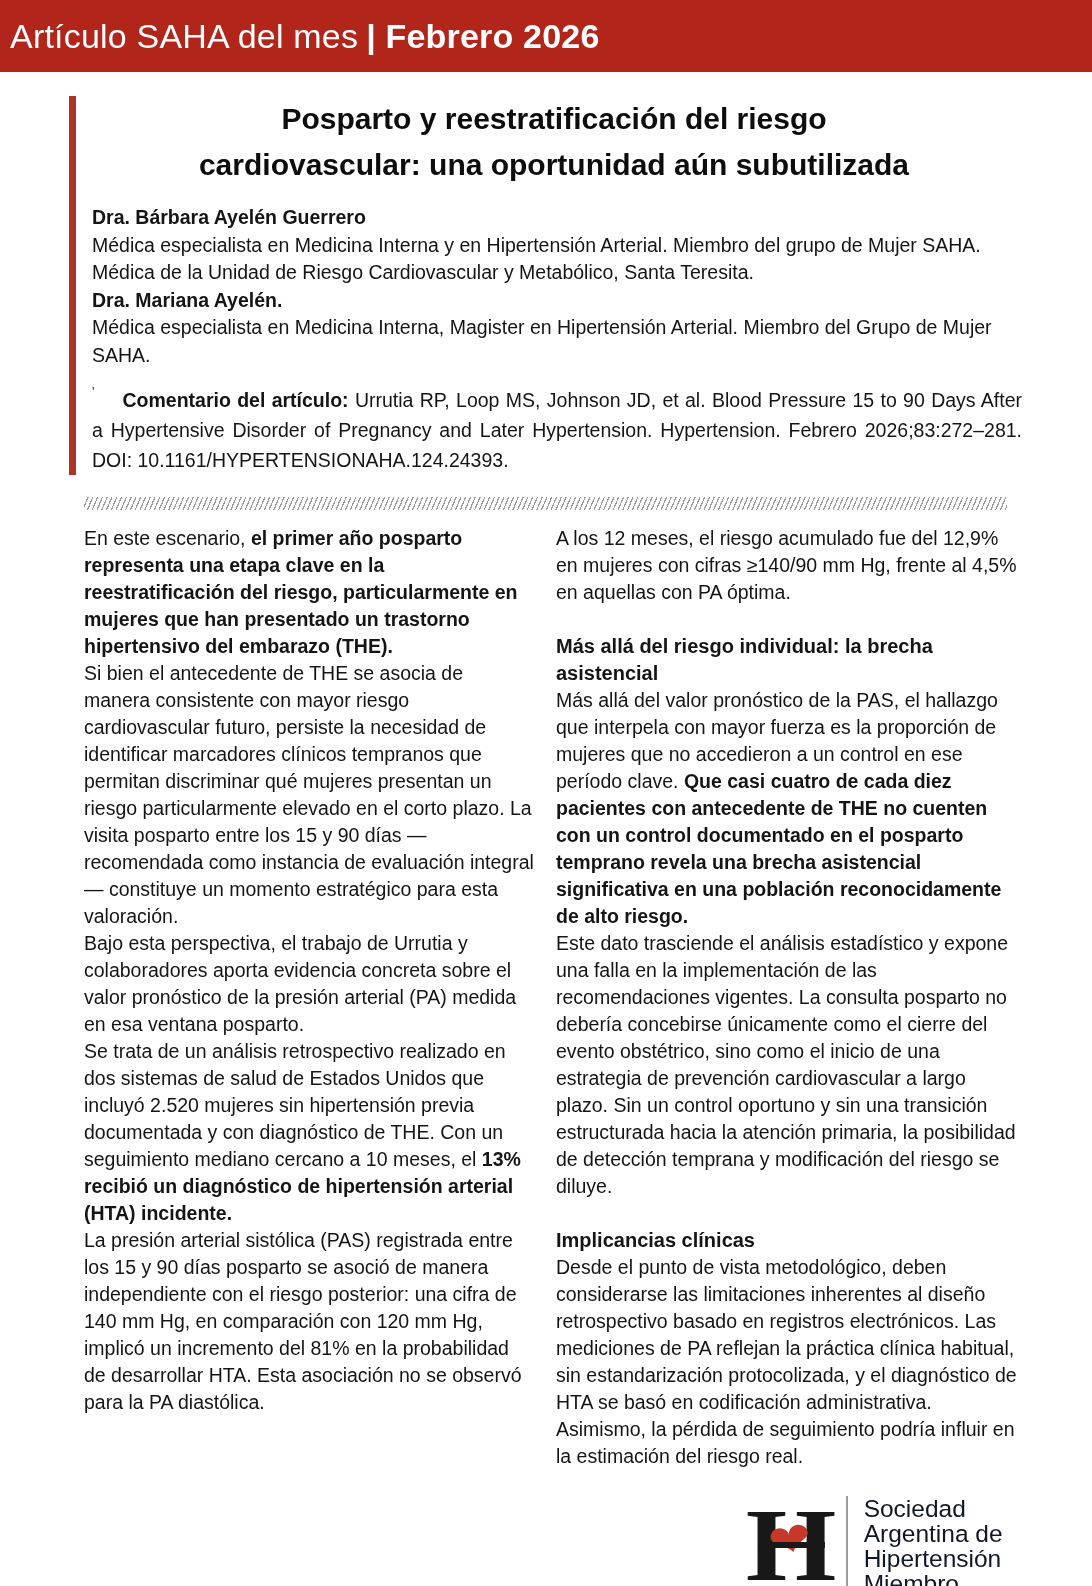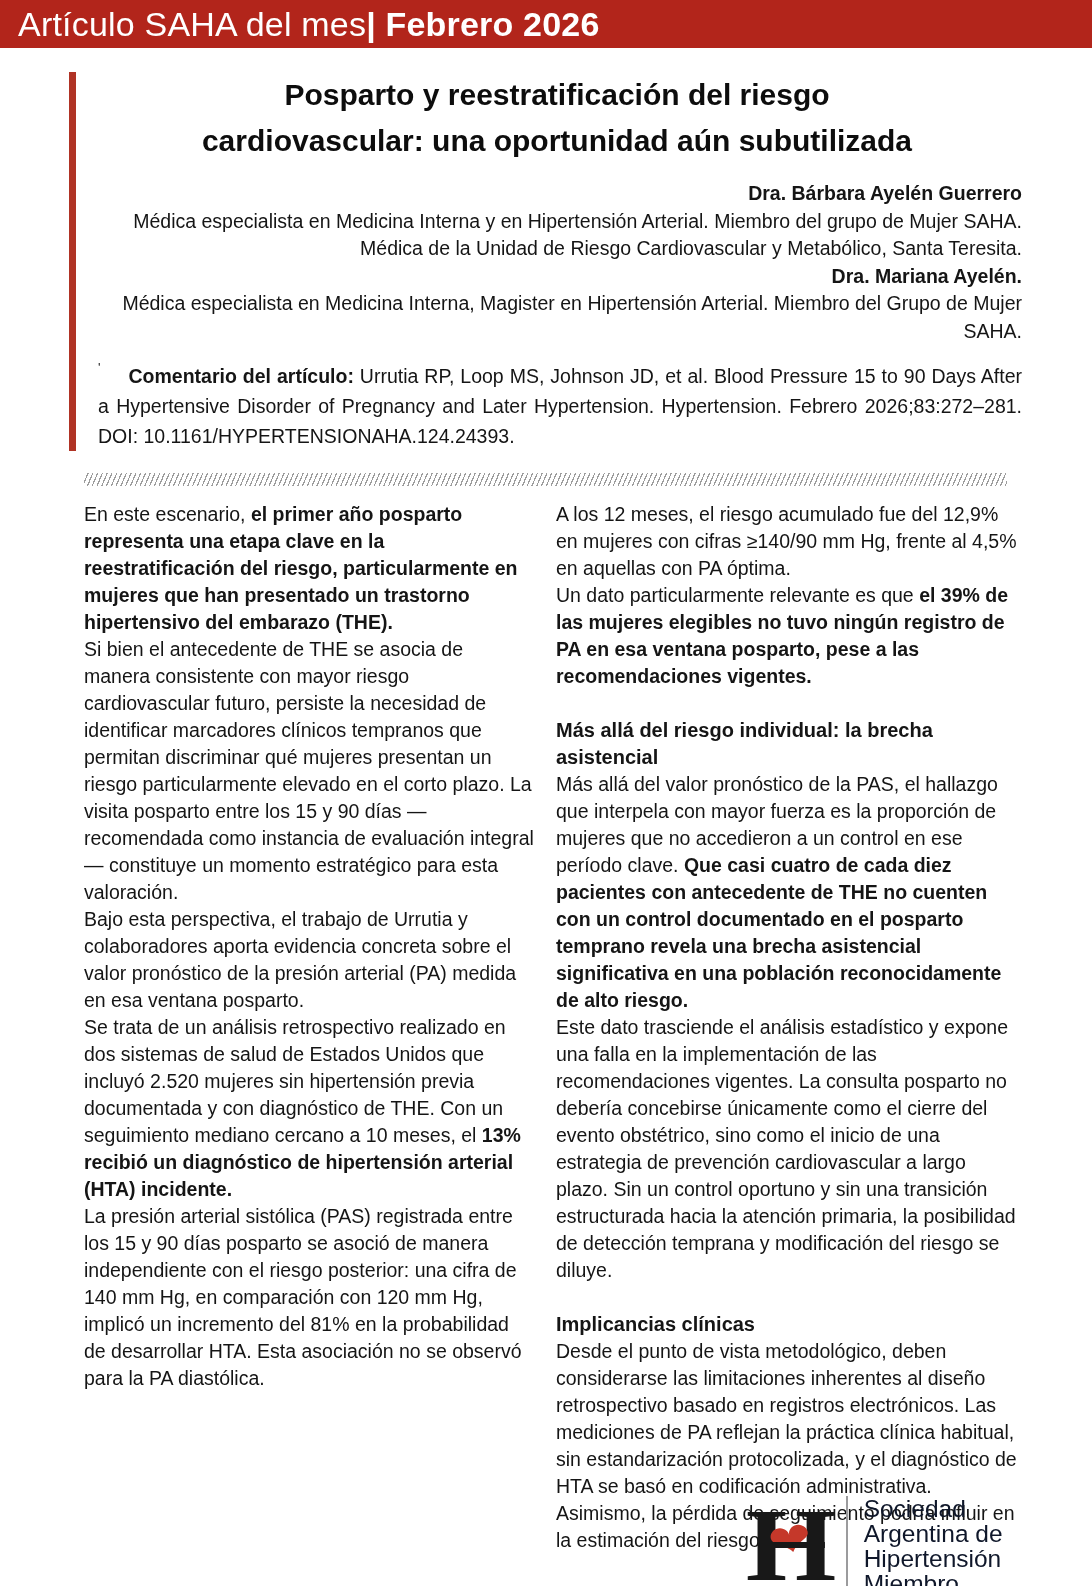--- a/index.html
+++ b/index.html
@@ -7,44 +7,44 @@
     width:1092px;height:1586px;
     background:#ffffff;
     font-family:"Liberation Sans",sans-serif;
     color:#151515;
     position:relative;
     overflow:hidden;
   }
   
   .banner{
     background:#b2251b;
-    height:48px;
+    height:72px;
     display:flex;align-items:center;
-    padding-left:18px;
+    padding-left:10px;
     color:#ffffff;
     font-size:34px;
     letter-spacing:0.2px;
   }
   .banner .light{font-weight:400;}
-  .banner .bold{font-weight:700;}
+  .banner .bold{font-weight:700;margin-left:8px;}
   
   .lead-block{
     margin:24px 70px 0 69px;
     border-left:7px solid #b03325;
-    padding-left:16px;
+    padding-left:10px;
   }
   .article-title{
     margin:2px 0 10px 0;
     text-align:center;
     font-size:30px;
     font-weight:700;
     line-height:46px;
     color:#0d0d0d;
   }
-  .authors{margin:16px 0 0 6px;font-size:19.5px;line-height:27.5px;text-align:right;}
+  .authors{margin:16px 0 0 6px;font-size:19.5px;line-height:27.5px;}
   .author-name{font-weight:700;}
   .comment{
     margin:16px 0 0 6px;
     font-size:19.5px;
     line-height:30px;
     text-align:justify;
   }
   .comment .marker{font-size:13px;vertical-align:top;line-height:1;}
   .comment .label{font-weight:700;margin-left:28px;}
   
@@ -149,21 +149,20 @@
 <main class="columns">
   <div class="col col-left" id="col-left">
       <p><span>En este escenario, </span><span class="b">el primer año posparto representa una etapa clave en la reestratificación del riesgo, particularmente en mujeres que han presentado un trastorno hipertensivo del embarazo (THE).</span></p>
       <p><span>Si bien el antecedente de THE se asocia de manera consistente con mayor riesgo cardiovascular futuro, persiste la necesidad de identificar marcadores clínicos tempranos que permitan discriminar qué mujeres presentan un riesgo particularmente elevado en el corto plazo. La visita posparto entre los 15 y 90 días —recomendada como instancia de evaluación integral— constituye un momento estratégico para esta valoración.</span></p>
       <p><span>Bajo esta perspectiva, el trabajo de Urrutia y colaboradores aporta evidencia concreta sobre el valor pronóstico de la presión arterial (PA) medida en esa ventana posparto.</span></p>
       <p><span>Se trata de un análisis retrospectivo realizado en dos sistemas de salud de Estados Unidos que incluyó 2.520 mujeres sin hipertensión previa documentada y con diagnóstico de THE. Con un seguimiento mediano cercano a 10 meses, el </span><span class="b">13% recibió un diagnóstico de hipertensión arterial (HTA) incidente.</span></p>
       <p><span>La presión arterial sistólica (PAS) registrada entre los 15 y 90 días posparto se asoció de manera independiente con el riesgo posterior: una cifra de 140 mm Hg, en comparación con 120 mm Hg, implicó un incremento del 81% en la probabilidad de desarrollar HTA. Esta asociación no se observó para la PA diastólica.</span></p>
     </div>
   <div class="col col-right" id="col-right">
       <p><span>A los 12 meses, el riesgo acumulado fue del 12,9% en mujeres con cifras ≥140/90 mm Hg, frente al 4,5% en aquellas con PA óptima.</span></p>
-      <p><span>Un dato particularmente relevante es que </span><span class="b">el 39% de las mujeres elegibles no tuvo ningún registro de PA en esa ventana posparto, pese a las recomendaciones vigentes.</span></p>
       <h3>Más allá del riesgo individual: la brecha asistencial</h3>
       <p><span>Más allá del valor pronóstico de la PAS, el hallazgo que interpela con mayor fuerza es la proporción de mujeres que no accedieron a un control en ese período clave. </span><span class="b">Que casi cuatro de cada diez pacientes con antecedente de THE no cuenten con un control documentado en el posparto temprano revela una brecha asistencial significativa en una población reconocidamente de alto riesgo.</span></p>
       <p><span>Este dato trasciende el análisis estadístico y expone una falla en la implementación de las recomendaciones vigentes. La consulta posparto no debería concebirse únicamente como el cierre del evento obstétrico, sino como el inicio de una estrategia de prevención cardiovascular a largo plazo. Sin un control oportuno y sin una transición estructurada hacia la atención primaria, la posibilidad de detección temprana y modificación del riesgo se diluye.</span></p>
       <h3>Implicancias clínicas</h3>
       <p><span>Desde el punto de vista metodológico, deben considerarse las limitaciones inherentes al diseño retrospectivo basado en registros electrónicos. Las mediciones de PA reflejan la práctica clínica habitual, sin estandarización protocolizada, y el diagnóstico de HTA se basó en codificación administrativa. Asimismo, la pérdida de seguimiento podría influir en la estimación del riesgo real.</span></p>
     </div>
 </main>
 
 <div class="logo">
   <div class="logo-h">

